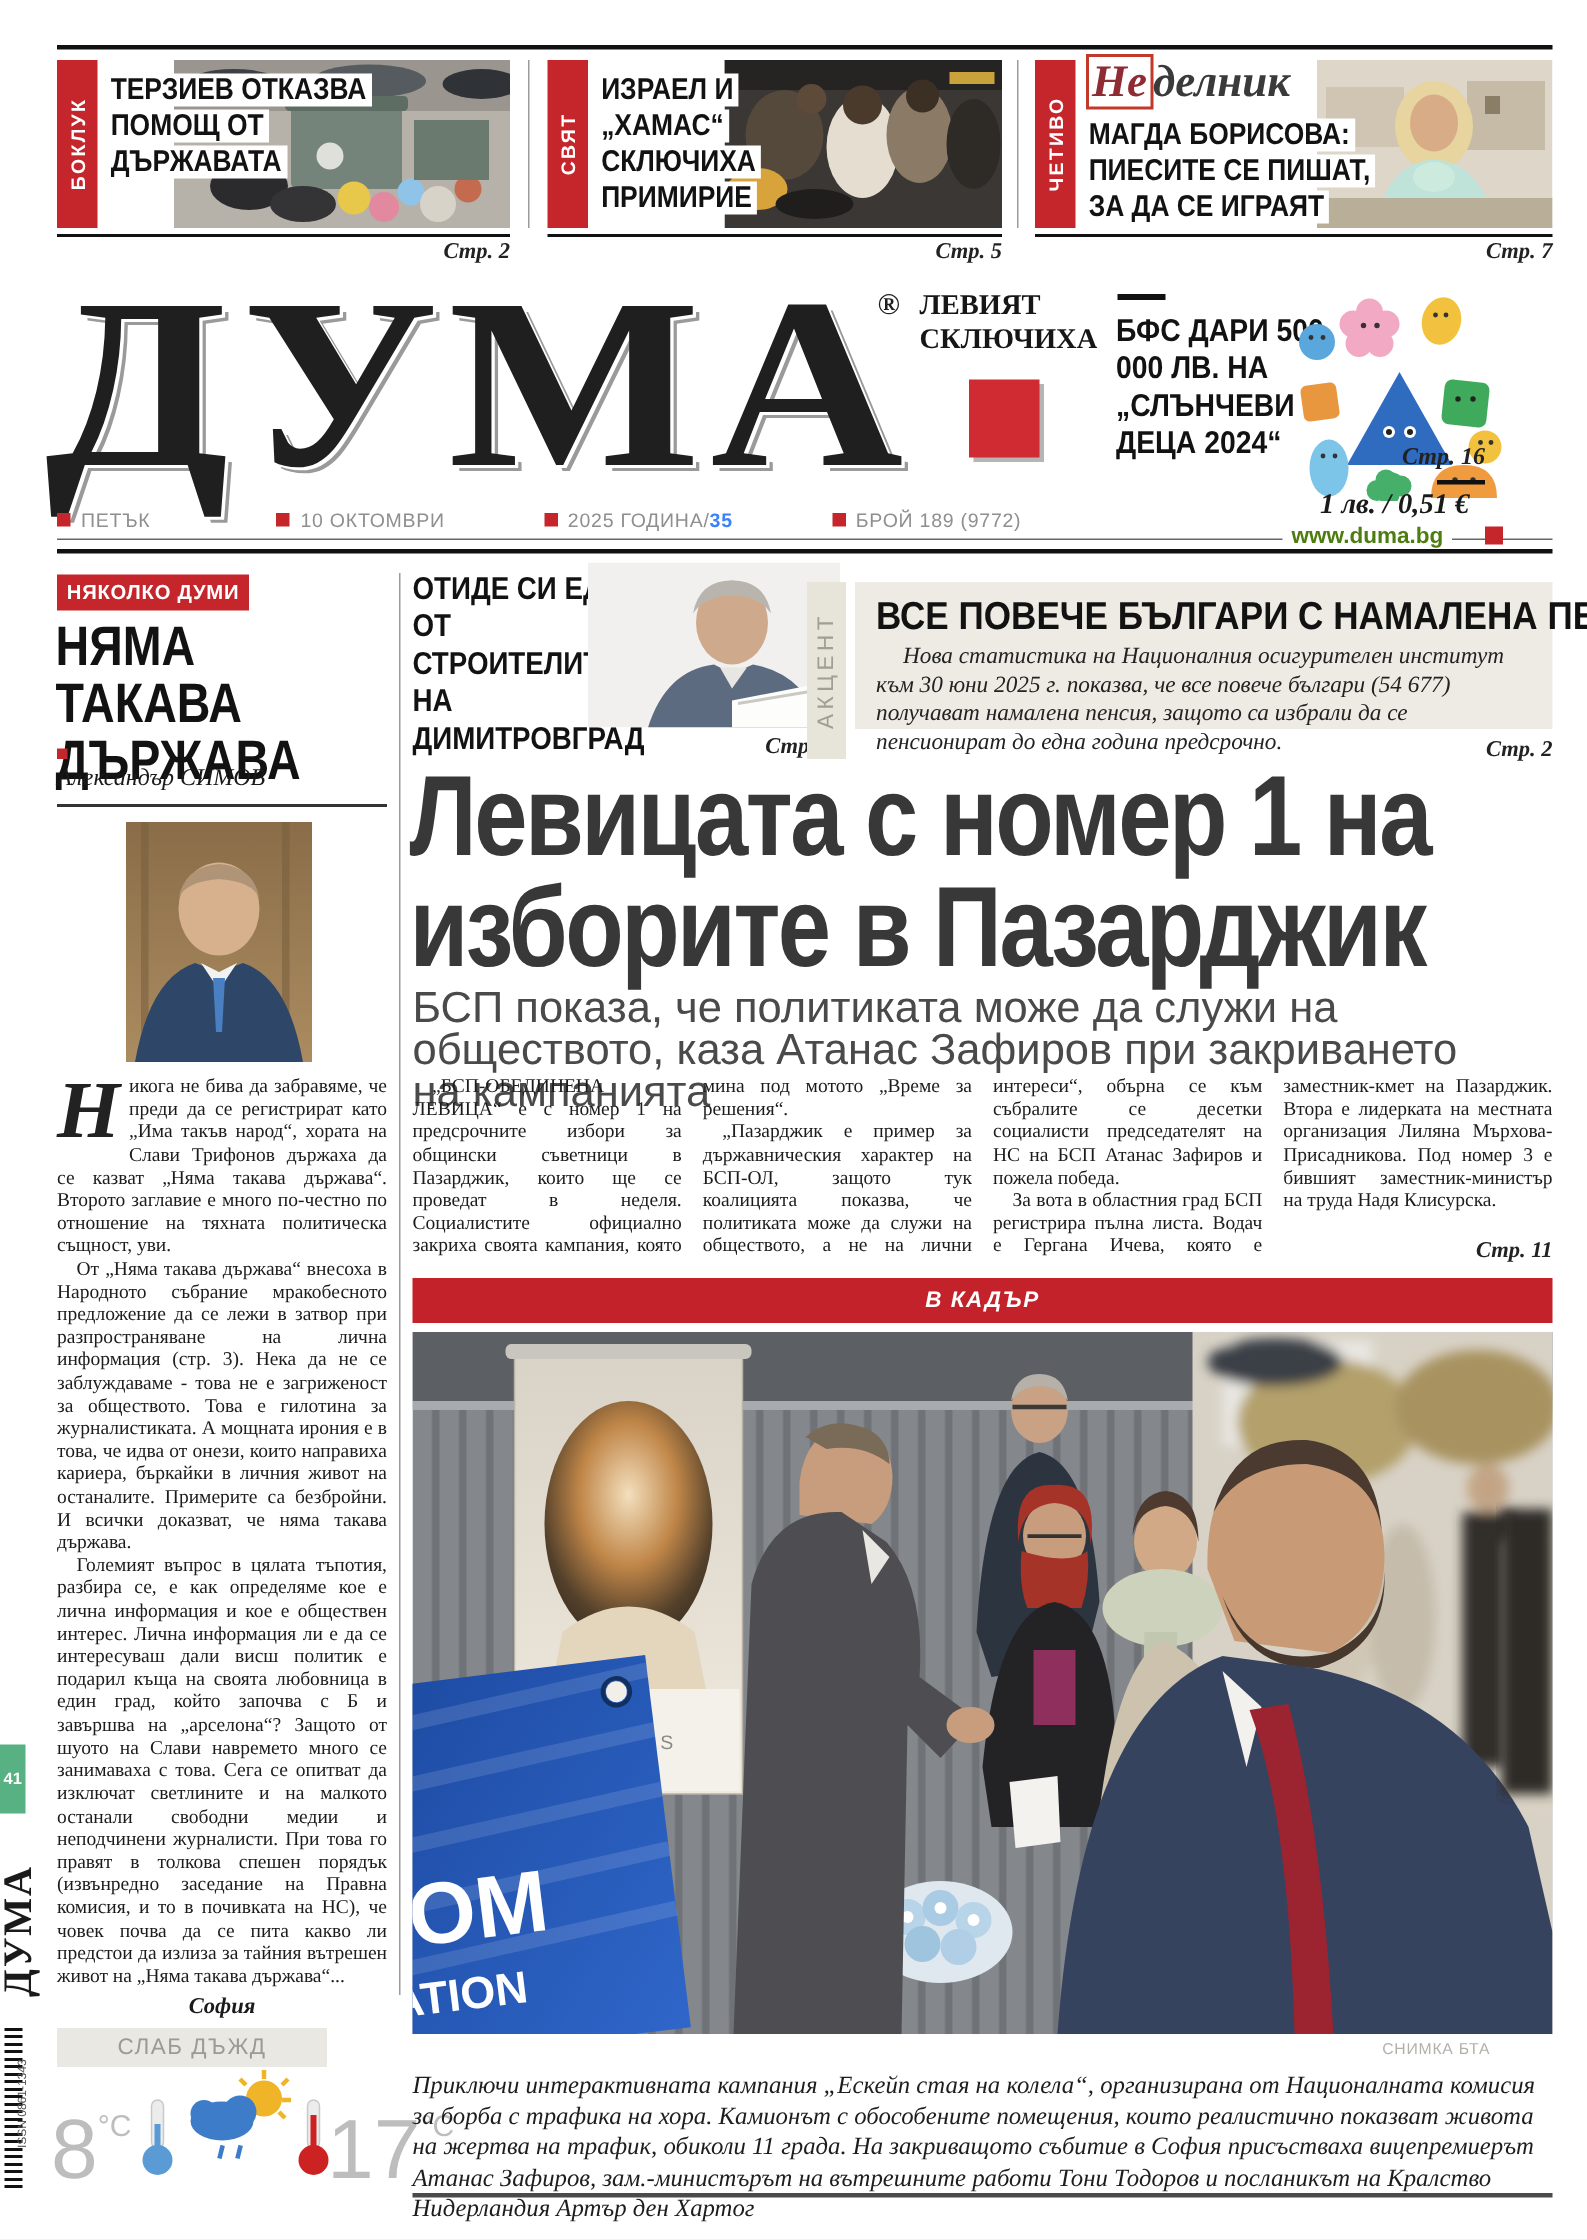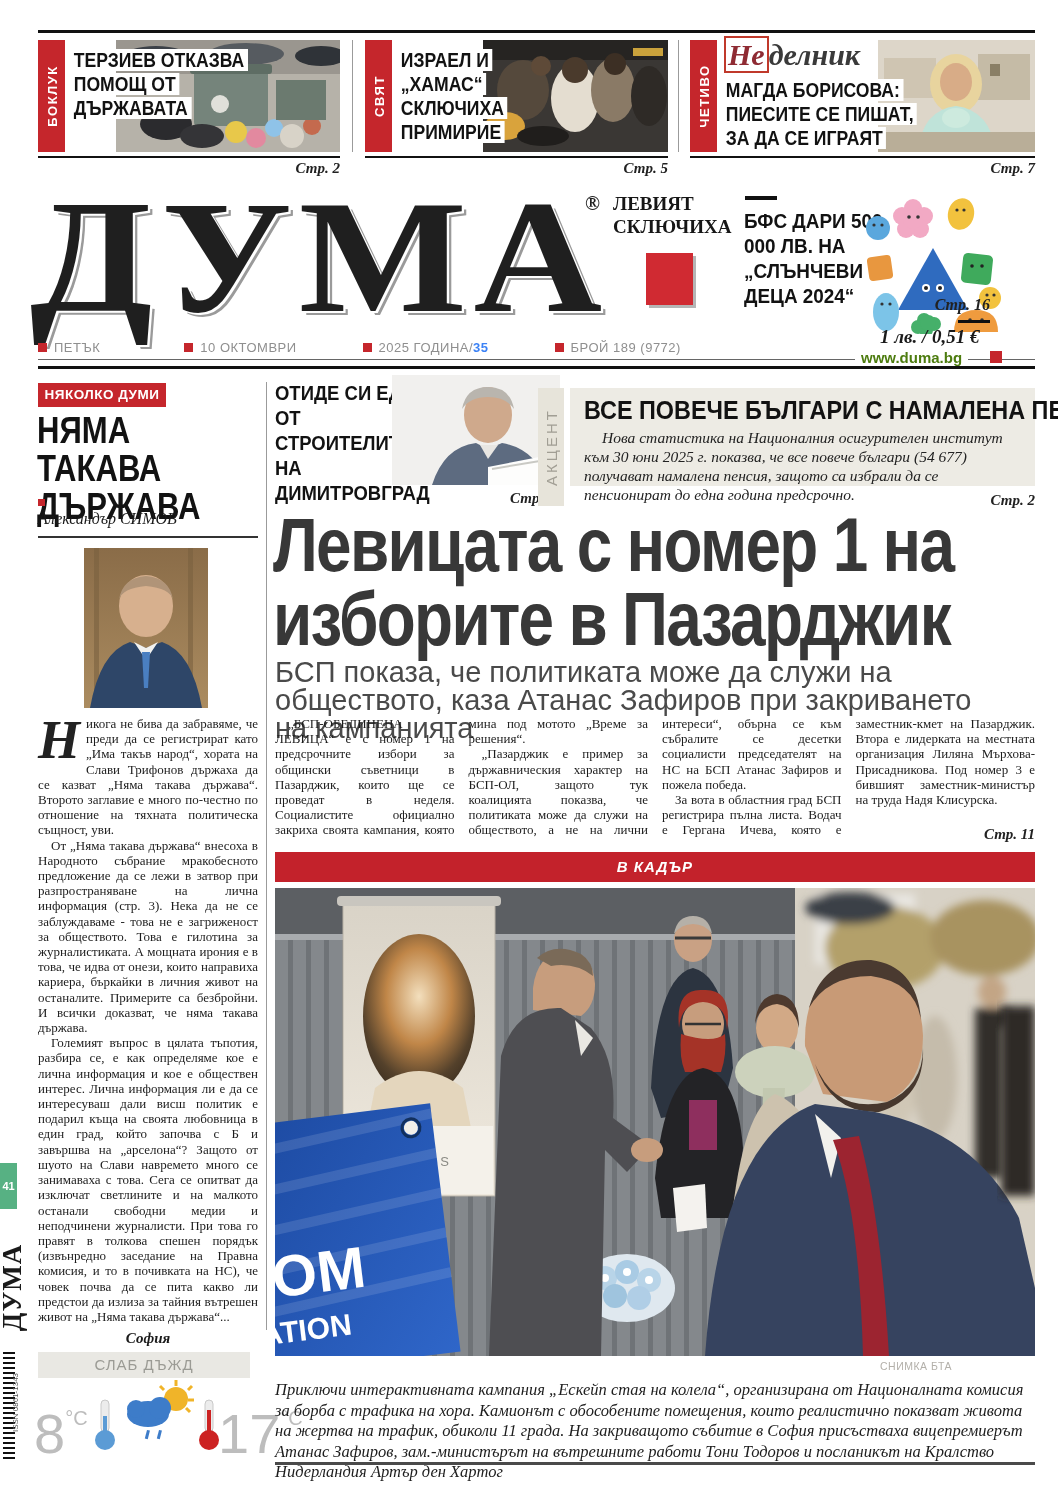--- a/index.html
+++ b/index.html
@@ -217,21 +217,21 @@
     <path d="M58 104 L66 104 L64 140 L60 140 Z" fill="#4a7fc1"></path>
   </svg>
 
   <div class="abs serifbody" style="left:38px;top:716px;width:220px;height:600px;font-size:13px;line-height:15.2px;text-align:justify;color:#1c1c1c;">
     <p class="nind"><span class="dropcap">Н</span><span>икога не бива да забравяме, че преди да се регистрират като „Има такъв народ“, хората на Слави Трифонов държаха да се казват „Няма такава държава“. Второто заглавие е много по-честно по отношение на тяхната политическа същност, уви.</span></p>
     <p>От „Няма такава държава“ внесоха в Народното събрание мракобесното предложение да се лежи в затвор при разпространяване на лична информация (стр. 3). Нека да не се заблуждаваме - това не е загриженост за обществото. Това е гилотина за журналистиката. А мощната ирония е в това, че идва от онези, които направиха кариера, бъркайки в личния живот на останалите. Примерите са безбройни. И всички доказват, че няма такава държава.</p>
     <p>Големият въпрос в цялата тъпотия, разбира се, е как определяме кое е лична информация и кое е обществен интерес. Лична информация ли е да се интересуваш дали висш политик е подарил къща на своята любовница в един град, който започва с Б и завършва на „арселона“? Защото от шуото на Слави навремето много се занимаваха с това. Сега се опитват да изключат светлините и на малкото останали свободни медии и неподчинени журналисти. При това го правят в толкова спешен порядък (извънредно заседание на Правна комисия, и то в почивката на НС), че човек почва да се пита какво ли предстои да излиза за тайния вътрешен живот на „Няма такава държава“...</p>
   </div>
 
   <div class="abs" style="left:38px;top:1330px;width:220px;text-align:center;font:italic 700 15px 'Liberation Serif',serif;">София</div>
-  <div class="abs" style="left:38px;top:1352px;width:212px;height:26px;background:#e9e8e3;color:#9b9b95;font:400 15px/26px 'Liberation Sans',sans-serif;text-align:center;letter-spacing:1px;">СЛАБ ДЪЖД</div>
+  <div class="abs" style="left:38px;top:1352px;width:180px;height:26px;background:#e9e8e3;color:#9b9b95;font:400 15px/26px 'Liberation Sans',sans-serif;text-align:center;letter-spacing:1px;">СЛАБ ДЪЖД</div>
   <div class="abs weather-num" style="left:34px;top:1390px;"><span>8</span><sup>°C</sup></div>
   <svg class="abs" width="26" height="56" viewBox="0 0 26 56" style="left:92px;top:1396px;">
     <rect x="9" y="4" width="8" height="32" rx="4" fill="#ececec" stroke="#c9c9c9"></rect>
     <circle cx="13" cy="44" r="10" fill="#5b9bd5"></circle>
       <rect x="11" y="20" width="4" height="20" fill="#5b9bd5"></rect>
   </svg>
   <svg class="abs" width="76" height="64" viewBox="0 0 76 64" style="left:120px;top:1378px;">
     <g stroke="#f0b429" stroke-width="3">
         <line x1="56" y1="2" x2="56" y2="8"></line>
         <line x1="40" y1="8" x2="44" y2="12"></line>
@@ -394,18 +394,18 @@
 
     <path d="M530 158 Q528 84 586 76 Q646 84 648 148 Q648 196 612 214 L548 206 Z" fill="#c89a76"></path>
     <path d="M534 120 Q548 70 596 72 Q642 78 646 132 Q640 94 596 88 Q552 88 534 120Z" fill="#4a3a30"></path>
     <path d="M540 176 Q560 226 612 214 Q648 198 648 160 Q650 210 604 224 Q556 226 540 176Z" fill="#47382e"></path>
     <path d="M430 468 Q446 250 540 216 L600 224 Q700 244 744 330 L760 400 L760 468 Z" fill="#36435f"></path>
     <path d="M540 226 L566 250 L556 290 Z" fill="#f2f1ed"></path>
     <path d="M558 252 Q584 320 588 468 L614 468 Q606 330 584 248 Z" fill="#9c2430"></path>
 
     <rect x="726" y="118" width="34" height="190" fill="#2e2a28" filter="url(#soft)"></rect>
   </svg>
-  <div class="abs sans" style="left:880px;top:1360px;width:155px;text-align:left;font-size:10.5px;letter-spacing:.5px;color:#b3b0aa;">СНИМКА БТА</div>
+  <div class="abs sans" style="left:880px;top:1360px;width:155px;text-align:center;font-size:10.5px;letter-spacing:.5px;color:#b3b0aa;">СНИМКА БТА</div>
 
   <div class="abs caption" style="left:275px;top:1380px;width:760px;">Приключи интерактивната кампания „Ескейп стая на колела“, организирана от Националната комисия за борба с трафика на хора. Камионът с обособените помещения, които реалистично показват живота на жертва на трафик, обиколи 11 града. На закриващото събитие в София присъстваха вицепремиерът Атанас Зафиров, зам.-министърът на вътрешните работи Тони Тодоров и посланикът на Кралство Нидерландия Артър ден Хартог</div>
   <div class="abs" style="left:275px;top:1462px;width:760px;height:3px;background:#4a4a4a;"></div>
 
 </div>
 
 </body></html>

